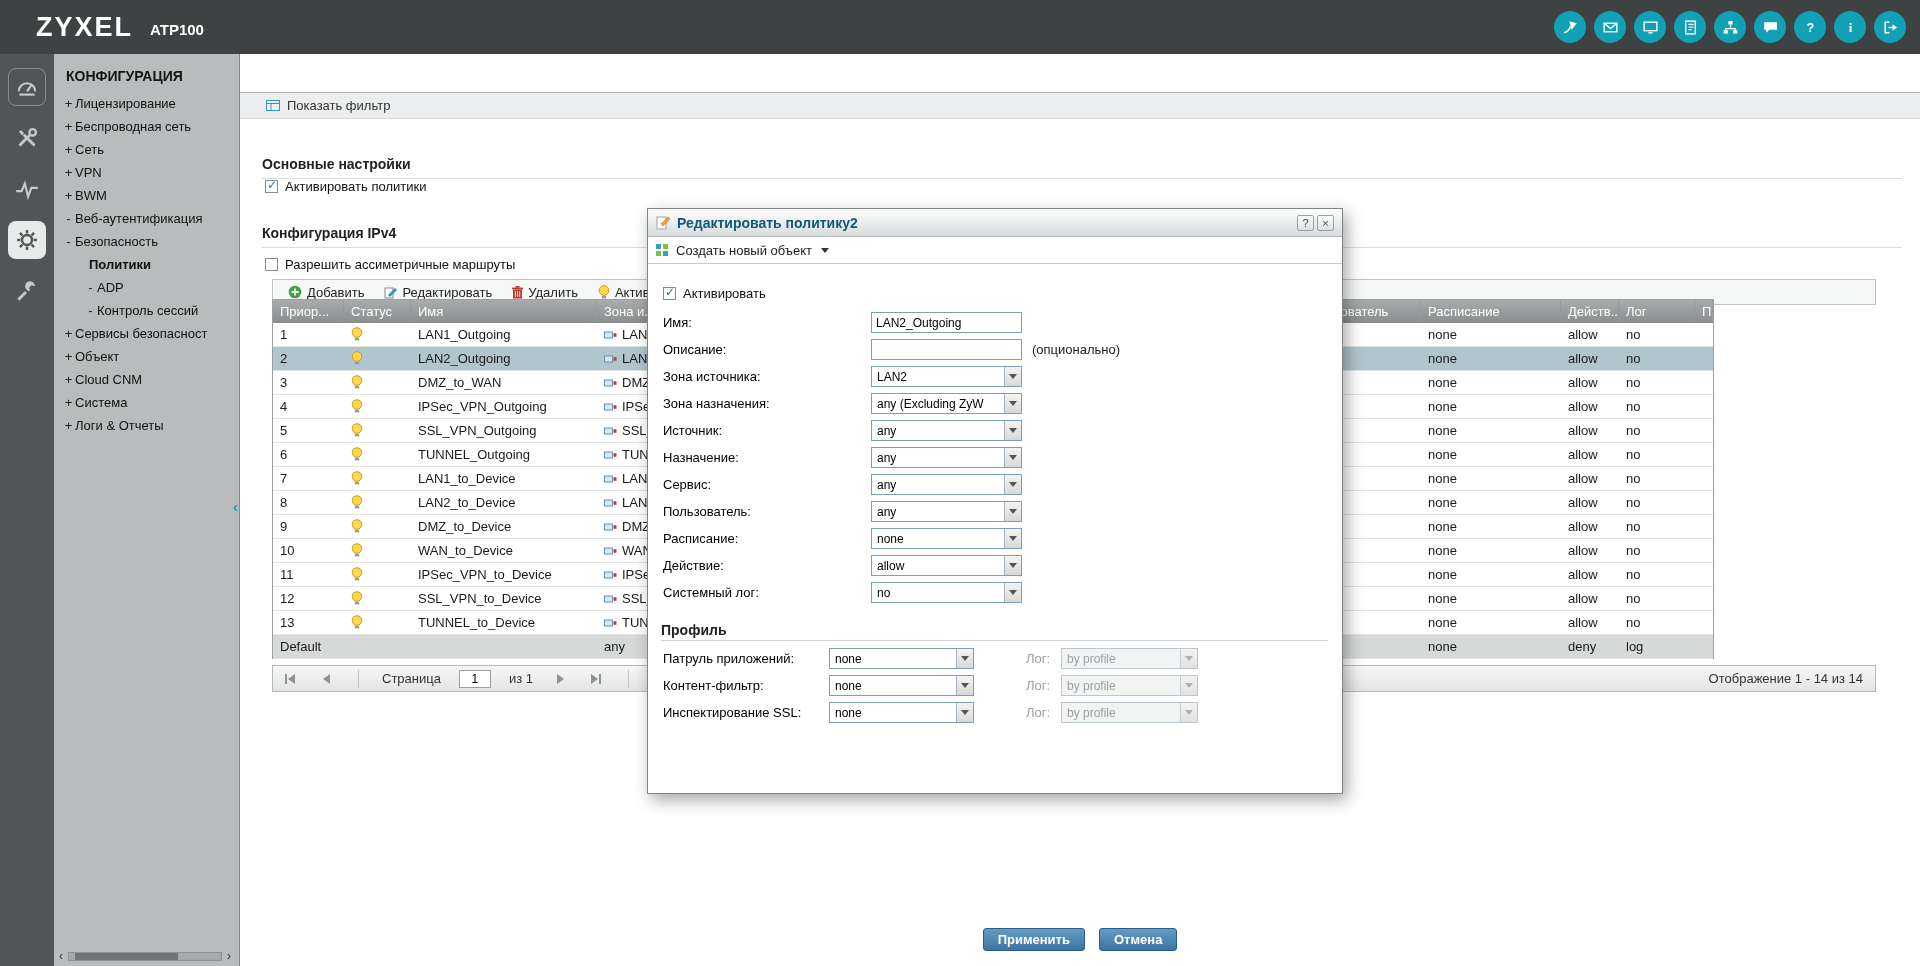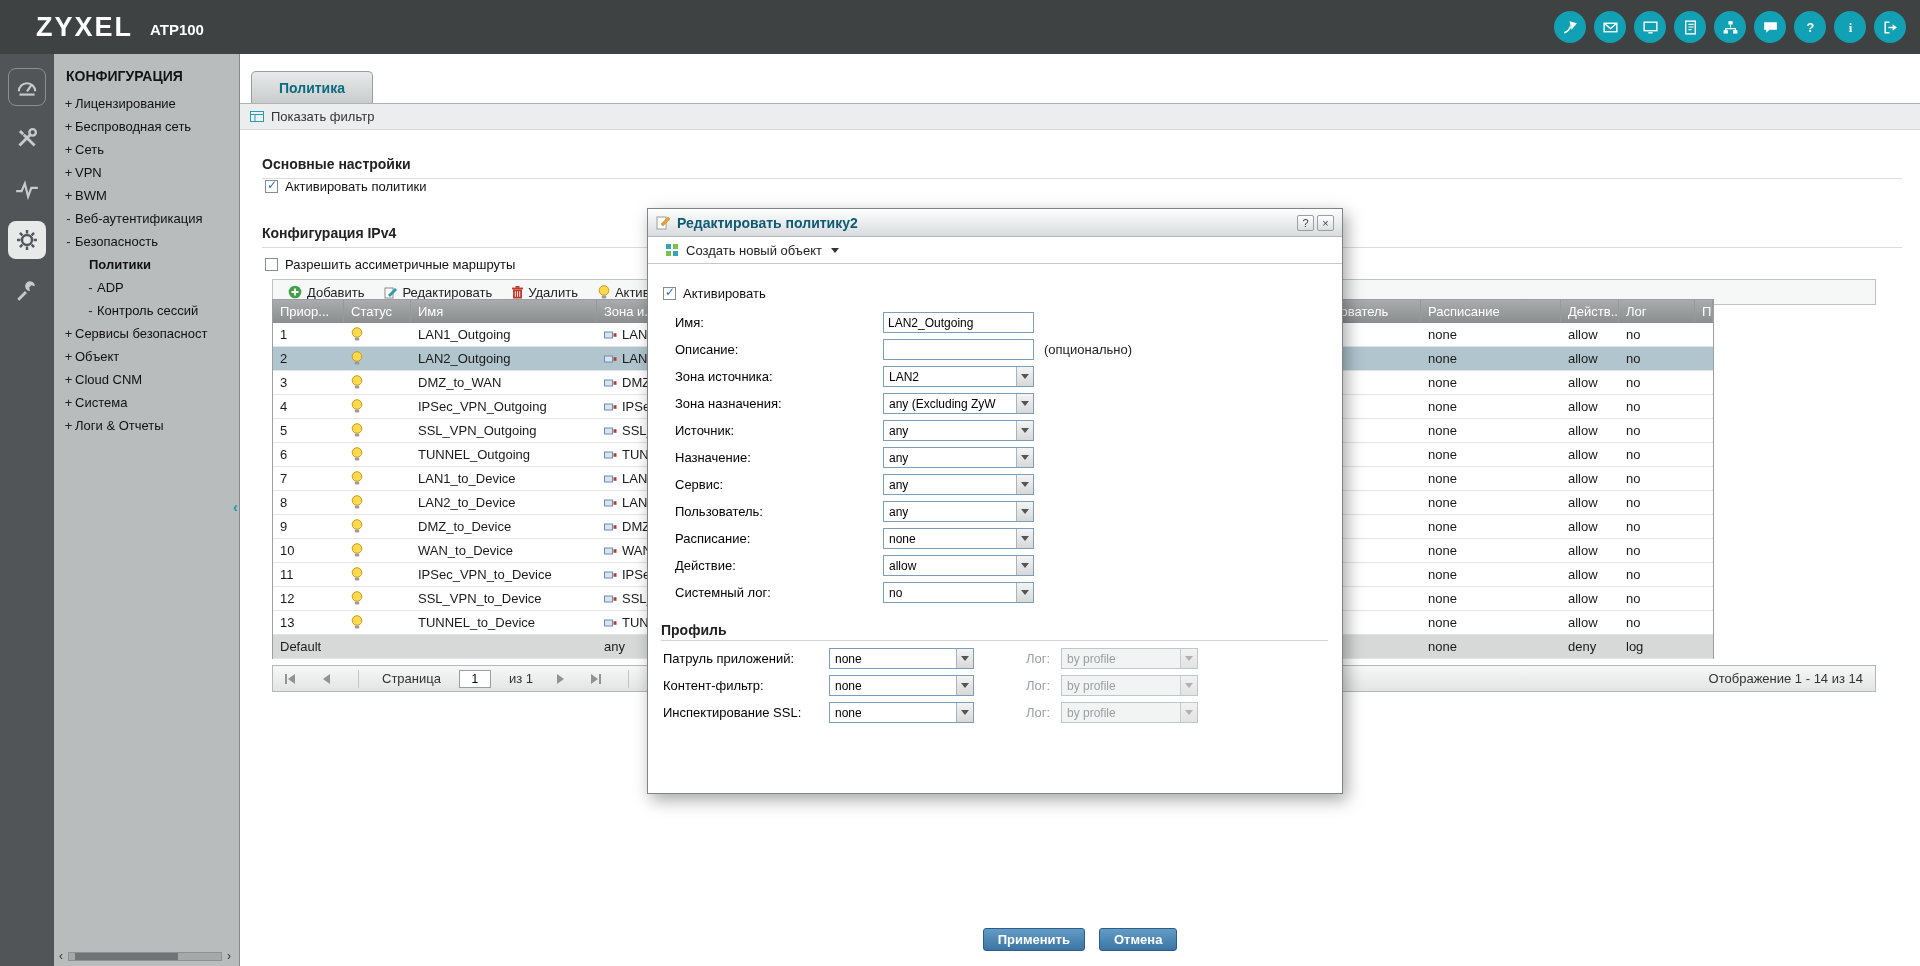--- a/index.html
+++ b/index.html
@@ -36,21 +36,21 @@
   .ns-thumb { position:absolute; left:6px; top:0; width:68%; height:7px; background:#707476; }
   .collapse { position:absolute; left:233px; top:498px; z-index:6; color:#12a0b4; font-size:15px; font-weight:bold; cursor:pointer; }
 
   
   .main { position:absolute; left:240px; top:54px; width:1680px; height:912px; background:#fff; }
   .tabstrip { position:relative; height:49px; background:#fff; }
   .tab { position:absolute; left:11px; bottom:0; height:32px; padding:0 27px; display:flex; align-items:center;
          background:linear-gradient(#e8eaea,#c9cccd); border:1px solid #9aa0a2; border-bottom:none;
          border-radius:5px 5px 0 0; color:#0c6b80; font-weight:bold; font-size:14px; cursor:pointer; }
   .filterbar { height:27px; background:#ecedee; border-top:1px solid #aeb4b5; border-bottom:1px solid #d6d8d9;
-               display:flex; align-items:center; gap:7px; padding-left:10px; font-size:13px; color:#333; cursor:pointer; }
+               display:flex; align-items:center; gap:7px; padding-left:26px; font-size:13px; color:#333; cursor:pointer;margin-top:38px; }
 
   .sec-title { position:absolute; left:22px; font-size:14px; font-weight:bold; color:#222; }
   .t1 { top:102px; } .t2 { top:171px; }
   .rule { position:absolute; left:22px; width:1640px; border-top:1px solid #d9dbdc; }
   .r1 { top:124px; } .r2 { top:193px; }
 
   .chk-row { display:flex; align-items:center; gap:7px; font-size:13px; color:#111; cursor:pointer; }
   .c1 { position:absolute; left:25px; top:125px; }
   .c2 { position:absolute; left:25px; top:203px; }
   .chk { width:13px; height:13px; background:#fff; border:1px solid #878b8d; display:inline-block; position:relative; flex:0 0 13px; }
@@ -93,25 +93,25 @@
 
   
   .dialog { position:absolute; left:647px; top:208px; width:696px; height:586px; background:#fff;
             border:1px solid #7f8486; box-shadow:4px 6px 16px rgba(0,0,0,0.35); z-index:20; }
   .dlg-title { height:28px; background:linear-gradient(#fefefe,#d8dcde); border-bottom:1px solid #b4babc;
                display:flex; align-items:center; gap:7px; padding:0 8px; cursor:move; }
   .dlg-title-text { font-size:14px; font-weight:bold; color:#0e5a74; flex:1; }
   .dlg-btns { display:flex; }
   .wbtn { width:17px; height:16px; border:1px solid #9aa0a2; background:linear-gradient(#fff,#dcdfe0); border-radius:2px;
           font-size:11px; color:#444; display:flex; align-items:center; justify-content:center; cursor:pointer; margin-left:3px; }
-  .dlg-create { height:27px; display:flex; align-items:center; gap:7px; padding:0 18px; font-size:13px; color:#222;
+  .dlg-create { height:27px; display:flex; align-items:center; gap:7px; padding:0 8px; font-size:13px; color:#222;
                 border-bottom:1px solid #c6c9ca; cursor:pointer; }
   .dlg-create .caret { border-top-color:#333; margin-left:2px; }
   .dlg-enable { margin:22px 0 8px 15px; }
-  .drow { display:flex; align-items:center; height:27px; padding-left:27px; }
+  .drow { display:flex; align-items:center; height:27px; padding-left:15px; }
   .drow .dlabel { width:208px; font-size:13px; color:#000; flex:0 0 208px; }
   .txt { width:151px; height:21px; border:1px solid #7f9db9; font-size:12px; padding:0 4px; font-family:inherit; background:#fff; }
   .fsel { display:flex; width:151px; height:21px; border:1px solid #7f9db9; background:#fff; align-items:center; cursor:pointer; }
   .fsel .val { flex:1; padding:0 5px; font-size:12px; white-space:nowrap; overflow:hidden; color:#000; }
   .fsel .arr { width:17px; height:100%; background:linear-gradient(#f4f4f4,#d8d8d8); border-left:1px solid #a5b4c3;
                display:flex; align-items:center; justify-content:center; flex:0 0 17px; }
   .suffix { margin-left:10px; font-size:13px; color:#222; }
   .prof-title { margin:16px 0 2px 13px; font-size:14px; font-weight:bold; color:#222; }
   .prule { margin:2px 14px 4px 13px; border-top:1px solid #d2d4d5; }
   .prow { display:flex; align-items:center; height:27px; padding-left:15px; }
@@ -295,25 +295,20 @@
     <span class="ns-arrow">‹</span>
     <span class="ns-track">
         <span class="ns-thumb"></span>
       </span>
     <span class="ns-arrow">›</span>
   </div>
 </div>
 <div class="collapse">‹</div>
 
 <div class="main">
-  <div class="tabstrip">
-    <div class="tab">
-      <span>Политика</span>
-    </div>
-  </div>
   <div class="filterbar">
     <span class="tb-ic">
         <svg width="14" height="11" viewBox="0 0 14 11">
           <rect x="0.5" y="0.5" width="13" height="10" fill="#eaf4f7" stroke="#2f9ab0"></rect>
           <path d="M0.5 3.5 h13 M5 3.5 v7" stroke="#2f9ab0" fill="none"></path>
         </svg>
       </span>
     <span>Показать фильтр</span>
   </div>
 

